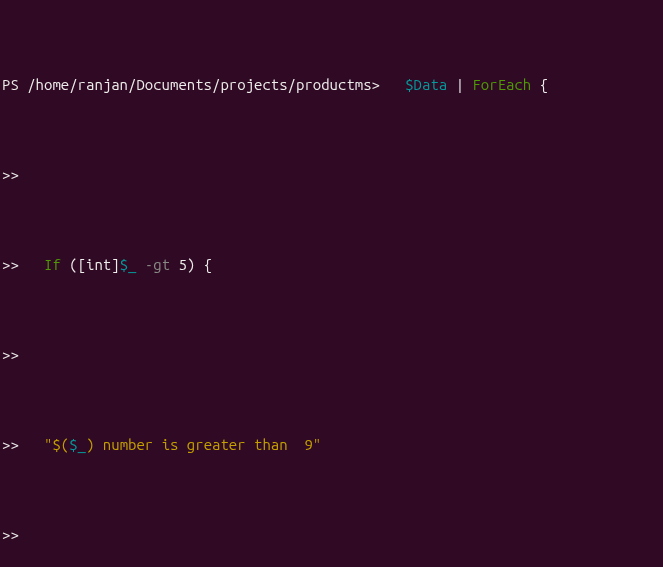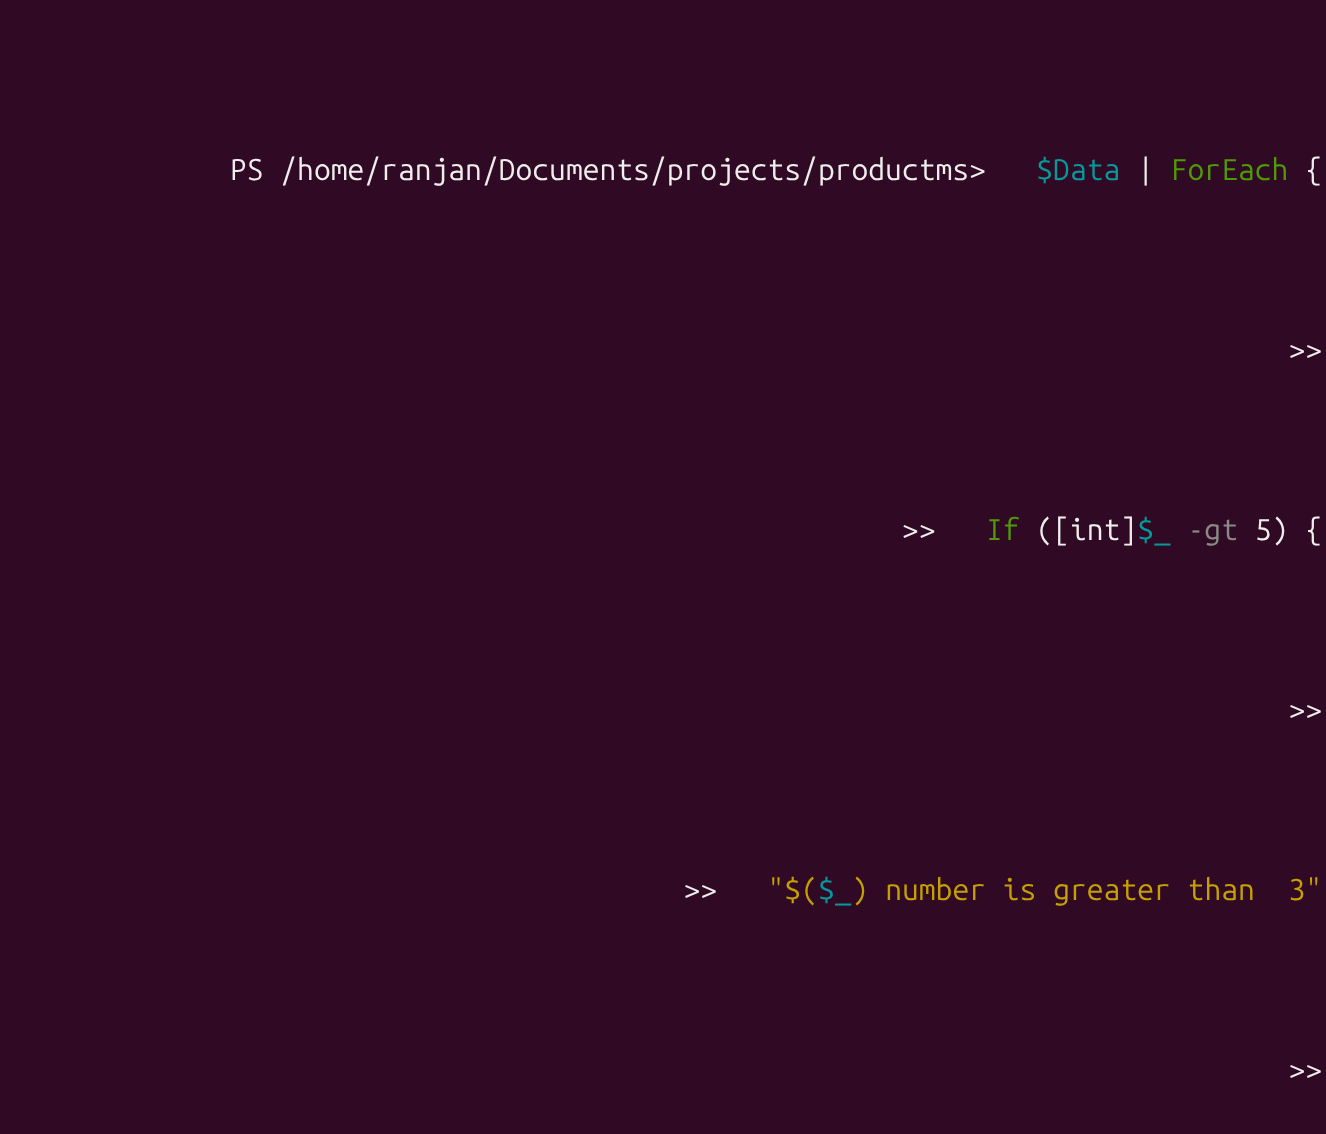--- a/index.html
+++ b/index.html
@@ -16,41 +16,41 @@
   }
   .terminal {
     padding: 4px 2px;
     white-space: pre;
   }
   .w  { color: #eeeeec; }     
   .cy { color: #06989a; }     
   .gr { color: #4e9a06; }     
   .gy { color: #888a85; margin-top: 12px; }     
   .ye { color: #c4a000; }
-  .line { display: block; text-align: right; }
+  .line { display: block; }
 </style>
 </head>
 <body>
 
 <div class="terminal">
 
   
   <span class="line"><span class="w">PS /home/ranjan/Documents/projects/productms&gt;</span><span class="w">   </span><span class="cy">$Data</span><span class="w"> | </span><span class="gr">ForEach</span><span class="w"> {</span></span>
 
   
   <span class="line"><span class="w">&gt;&gt;</span></span>
 
   
   <span class="line"><span class="w">&gt;&gt;</span><span class="w">   </span><span class="gr">If</span><span class="w"> ([int]</span><span class="cy">$_</span><span class="gy"> -gt</span><span class="w"> 5) {</span></span>
 
   
   <span class="line"><span class="w">&gt;&gt;</span></span>
 
   
-  <span class="line"><span class="w">&gt;&gt;</span><span class="w">   </span><span class="ye">"$(</span><span class="cy">$_</span><span class="ye">) number is greater than  3"</span></span>
+  <span class="line"><span class="w">&gt;&gt;</span><span class="w">   </span><span class="ye">"$(</span><span class="cy">$_</span><span class="ye">) number is greater than  9"</span></span>
 
   
   <span class="line"><span class="w">&gt;&gt;</span></span>
 
   
   
 
   
   
 

